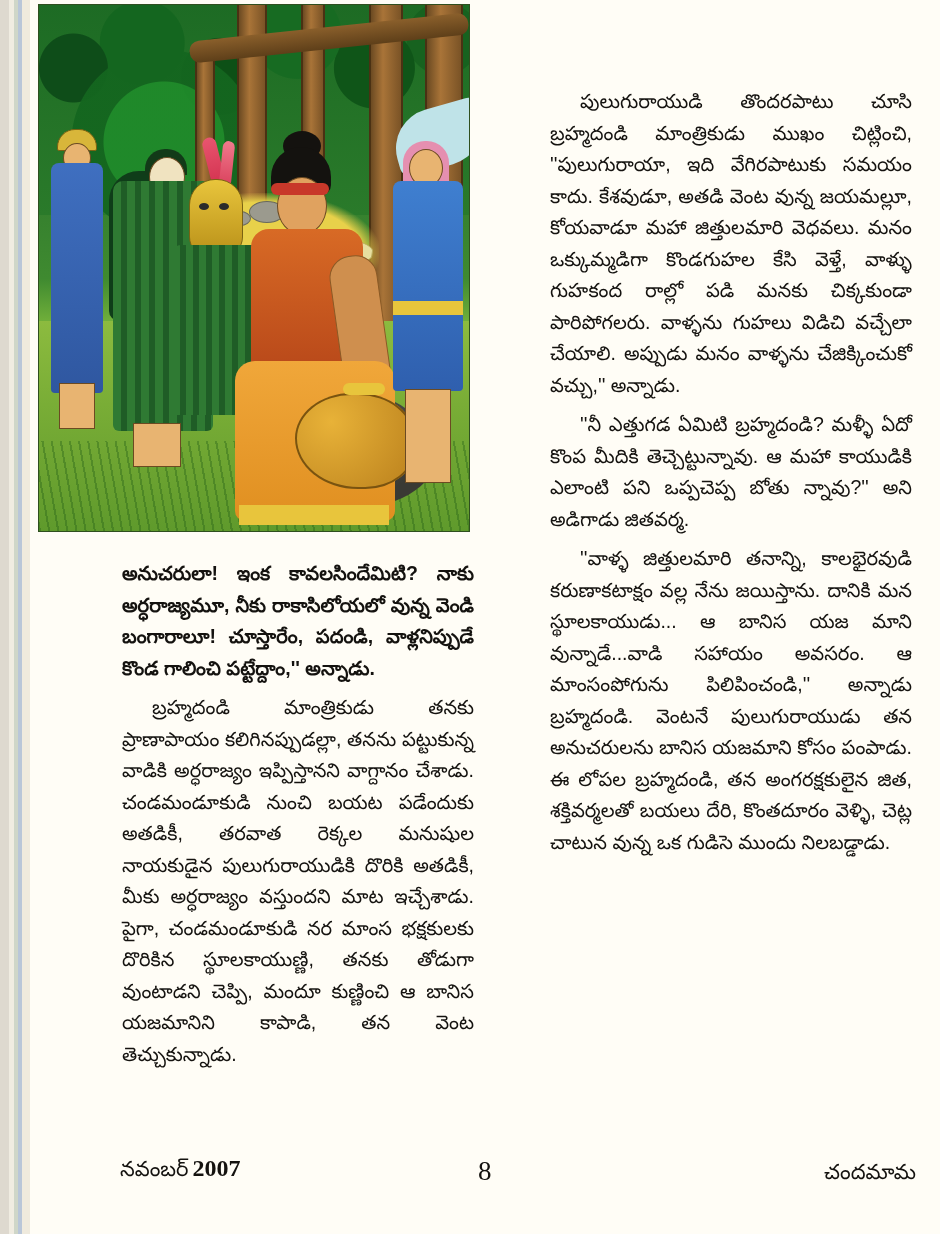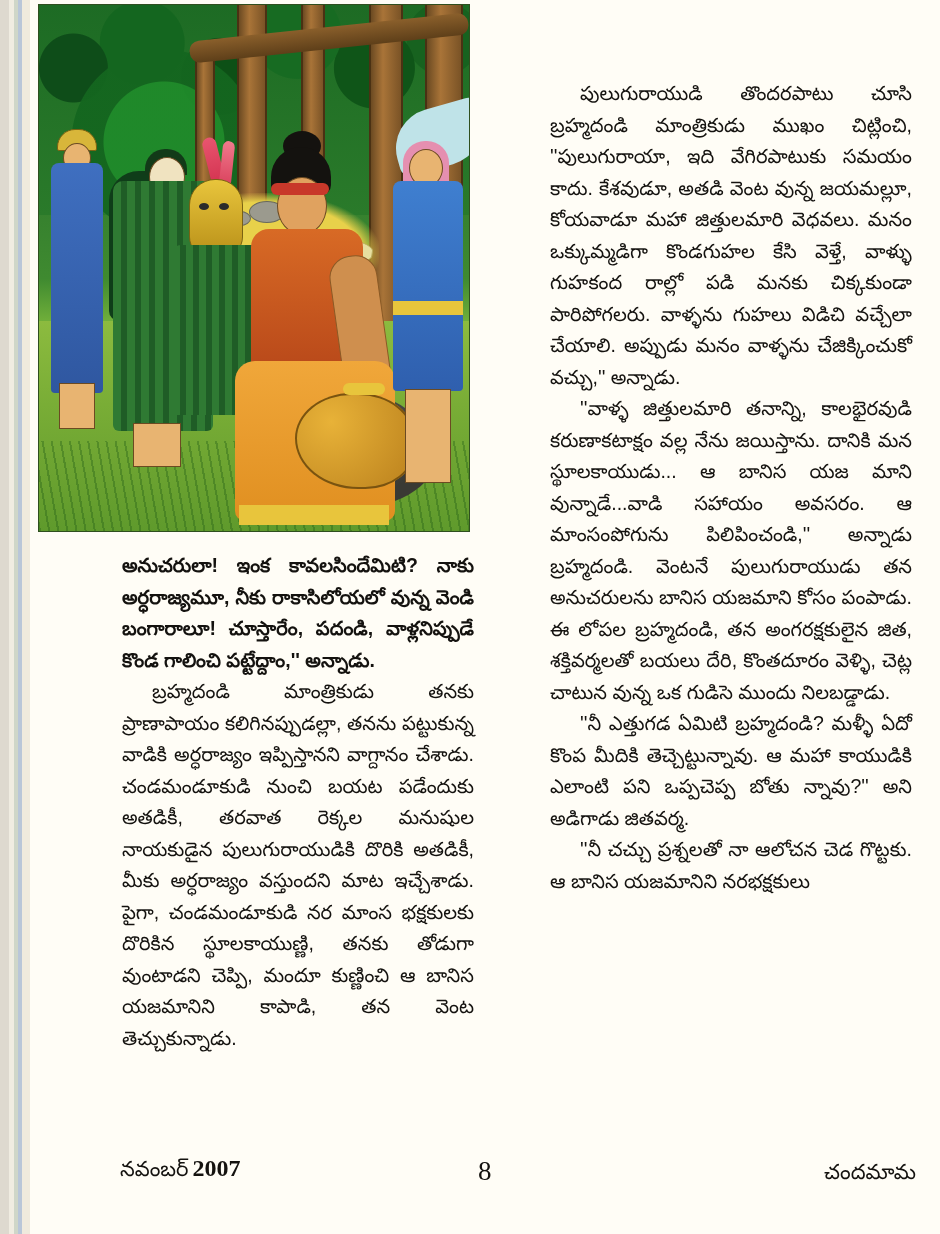--- a/index.html
+++ b/index.html
@@ -177,21 +177,21 @@
 
   
   .col {
     position: absolute;
     font-family: "Liberation Sans", sans-serif;
     color: #14120f;
     font-size: 19.5px;
     line-height: 31.5px;
     text-align: justify;
   }
-  .col p { margin: 0 0 0 0; text-indent: 30px; }
+  .col p { margin: 8px 0 0 0; text-indent: 30px; }
   .col p.noindent { text-indent: 0; font-weight: bold; }
 
   .col-left {
     left: 92px;
     top: 550px;
     width: 352px;
   }
   .col-right {
     left: 520px;
     top: 78px;
@@ -310,23 +310,22 @@
       </div>
     </div>
 
     <div class="col col-left">
       <p class="noindent">అనుచరులా! ఇంక కావలసిందేమిటి? నాకు అర్ధరాజ్యమూ, నీకు రాకాసిలోయలో వున్న వెండి బంగారాలూ! చూస్తారేం, పదండి, వాళ్లనిప్పుడే కొండ గాలించి పట్టేద్దాం,'' అన్నాడు.</p>
       <p>బ్రహ్మదండి మాంత్రికుడు తనకు ప్రాణాపాయం కలిగినప్పుడల్లా, తనను పట్టుకున్న వాడికి అర్ధరాజ్యం ఇప్పిస్తానని వాగ్దానం చేశాడు. చండమండూకుడి నుంచి బయట పడేందుకు అతడికీ, తరవాత రెక్కల మనుషుల నాయకుడైన పులుగురాయుడికి దొరికి అతడికీ, మీకు అర్ధరాజ్యం వస్తుందని మాట ఇచ్చేశాడు. పైగా, చండమండూకుడి నర మాంస భక్షకులకు దొరికిన స్థూలకాయుణ్ణి, తనకు తోడుగా వుంటాడని చెప్పి, మందూ కుణ్ణించి ఆ బానిస యజమానిని కాపాడి, తన వెంట తెచ్చుకున్నాడు.</p>
     </div>
 
     <div class="col col-right">
       <p>పులుగురాయుడి తొందరపాటు చూసి బ్రహ్మదండి మాంత్రికుడు ముఖం చిట్లించి, ''పులుగురాయా, ఇది వేగిరపాటుకు సమయం కాదు. కేశవుడూ, అతడి వెంట వున్న జయమల్లూ, కోయవాడూ మహా జిత్తులమారి వెధవలు. మనం ఒక్కుమ్మడిగా కొండగుహల కేసి వెళ్తే, వాళ్ళు గుహకంద రాల్లో పడి మనకు చిక్కకుండా పారిపోగలరు. వాళ్ళను గుహలు విడిచి వచ్చేలా చేయాలి. అప్పుడు మనం వాళ్ళను చేజిక్కించుకో వచ్చు,'' అన్నాడు.</p>
+      <p>''నీ ఎత్తుగడ ఏమిటి బ్రహ్మదండి? మళ్ళీ ఏదో కొంప మీదికి తెచ్చెట్టున్నావు. ఆ మహా కాయుడికి ఎలాంటి పని ఒప్పచెప్ప బోతు న్నావు?'' అని అడిగాడు జితవర్మ.</p>
       <p>''వాళ్ళ జిత్తులమారి తనాన్ని, కాలభైరవుడి కరుణాకటాక్షం వల్ల నేను జయిస్తాను. దానికి మన స్థూలకాయుడు... ఆ బానిస యజ మాని వున్నాడే...వాడి సహాయం అవసరం. ఆ మాంసంపోగును పిలిపించండి,'' అన్నాడు బ్రహ్మదండి. వెంటనే పులుగురాయుడు తన అనుచరులను బానిస యజమాని కోసం పంపాడు. ఈ లోపల బ్రహ్మదండి, తన అంగరక్షకులైన జిత, శక్తివర్మలతో బయలు దేరి, కొంతదూరం వెళ్ళి, చెట్ల చాటున వున్న ఒక గుడిసె ముందు నిలబడ్డాడు.</p>
-      <p>''నీ ఎత్తుగడ ఏమిటి బ్రహ్మదండి? మళ్ళీ ఏదో కొంప మీదికి తెచ్చెట్టున్నావు. ఆ మహా కాయుడికి ఎలాంటి పని ఒప్పచెప్ప బోతు న్నావు?'' అని అడిగాడు జితవర్మ.</p>
-      <p>''నీ చచ్చు ప్రశ్నలతో నా ఆలోచన చెడ గొట్టకు. ఆ బానిస యజమానిని నరభక్షకులు</p>
     </div>
 
     <div class="footer-left">
       <span>నవంబర్</span><span class="yr">2007</span>
     </div>
     <div class="footer-page">8</div>
     <div class="footer-right">చందమామ</div>
 
   </div>
 </div>

